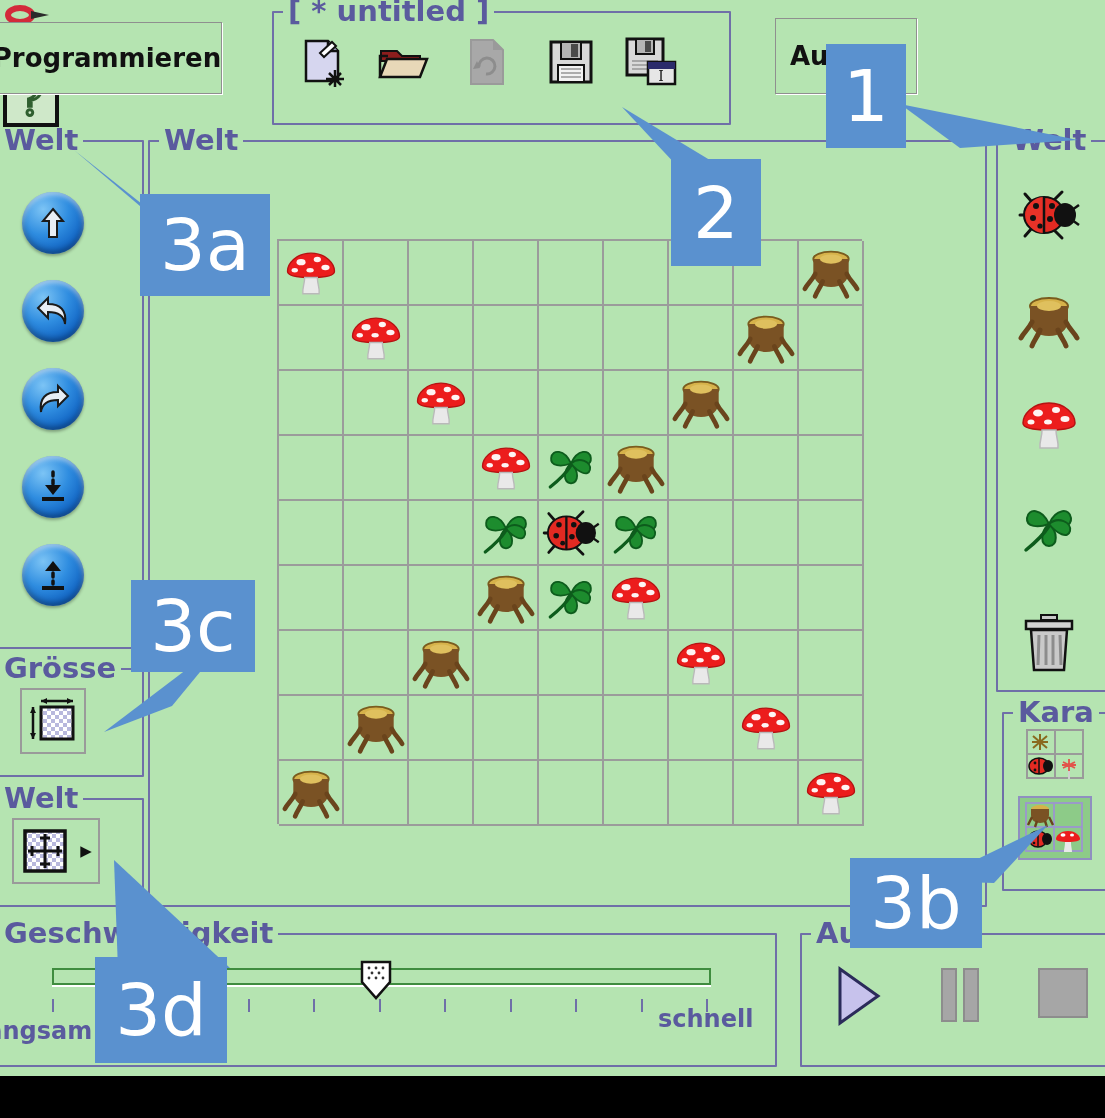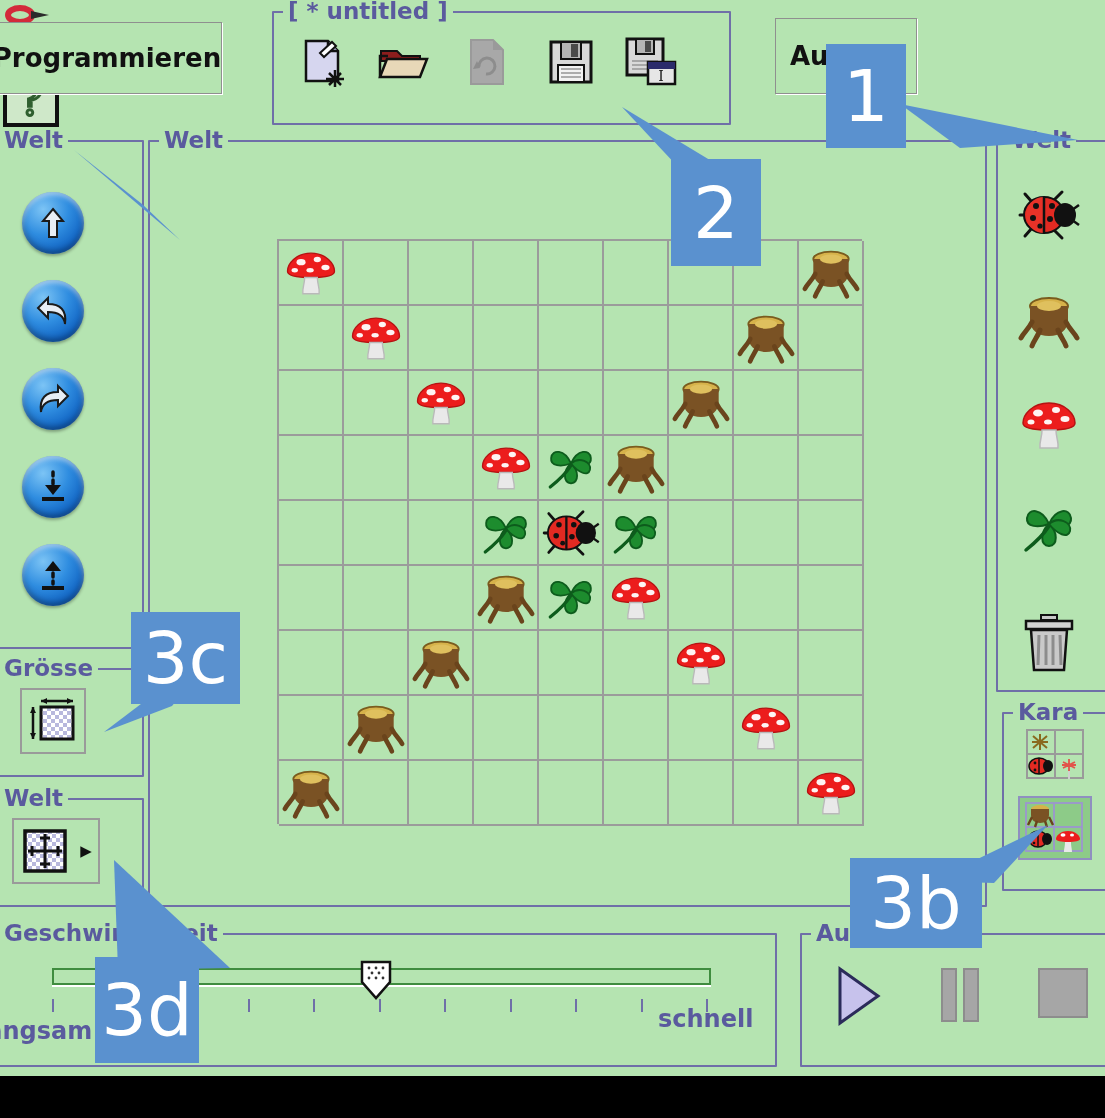--- a/index.html
+++ b/index.html
@@ -10,21 +10,21 @@
   }
   #app{
     position:absolute;left:0;top:0;width:1105px;height:1076px;
     background:#b5e4b1;
     overflow:hidden;
   }
   
   .group{position:absolute;border:2px solid #6f6fa8;border-radius:1px;}
   .group>.legend{
     position:absolute;top:-13px;left:9px;background:#b5e4b1;
-    padding:0 5px;color:#5a5a9e;font-weight:bold;font-size:23px;
+    padding:0 5px;color:#5a5a9e;font-weight:bold;font-size:29px;
     letter-spacing:0px;white-space:nowrap;line-height:22px;
   }
   
   .tabbtn{
     position:absolute;background:#b5e4b1;border:1px solid #8f8f8f;
     box-shadow:1px 1px 0 #ffffff;
     display:flex;align-items:center;justify-content:center;
     font-weight:bold;font-size:26px;color:#111;
   }
   .toolrow{position:absolute;display:flex;align-items:center;}
@@ -766,35 +766,38 @@
   <svg class="cpointer" style="left:620px;top:105px;width:130px;height:80px;" viewBox="0 0 130 80">
     <path d="M2 2 L118 72 L58 62 Z" fill="#5a91cf"></path>
   </svg>
   <div class="callout" style="left:671px;top:159px;width:90px;height:107px;">
     <span>2</span>
   </div>
 
   <svg class="cpointer" style="left:72px;top:148px;width:110px;height:100px;" viewBox="0 0 110 100">
     <path d="M2 2 L108 92 L70 56 Z" fill="#5a91cf"></path>
   </svg>
+  <div class="callout" style="left:140px;top:194px;width:130px;height:102px;">
+    <span>3a</span>
+  </div>
 
   <svg class="cpointer" style="left:930px;top:823px;width:120px;height:70px;" viewBox="0 0 120 70">
     <path d="M118 2 L2 58 L64 60 Z" fill="#5a91cf"></path>
   </svg>
   <div class="callout" style="left:850px;top:858px;width:132px;height:90px;">
     <span>3b</span>
   </div>
 
   <svg class="cpointer" style="left:100px;top:636px;width:130px;height:110px;" viewBox="0 0 130 110">
     <path d="M128 2 L4 96 L72 70 Z" fill="#5a91cf"></path>
   </svg>
-  <div class="callout" style="left:131px;top:580px;width:109px;height:92px;margin-top:32px;">
+  <div class="callout" style="left:131px;top:580px;width:124px;height:92px;">
     <span>3c</span>
   </div>
 
   <svg class="cpointer" style="left:90px;top:858px;width:140px;height:120px;" viewBox="0 0 140 120">
     <path d="M28 112 L24 2 L140 110 Z" fill="#5a91cf"></path>
   </svg>
-  <div class="callout" style="left:95px;top:957px;width:104px;height:106px;">
+  <div class="callout" style="left:95px;top:957px;width:132px;height:106px;">
     <span>3d</span>
   </div>
 
 </div>
 
 </body></html>

